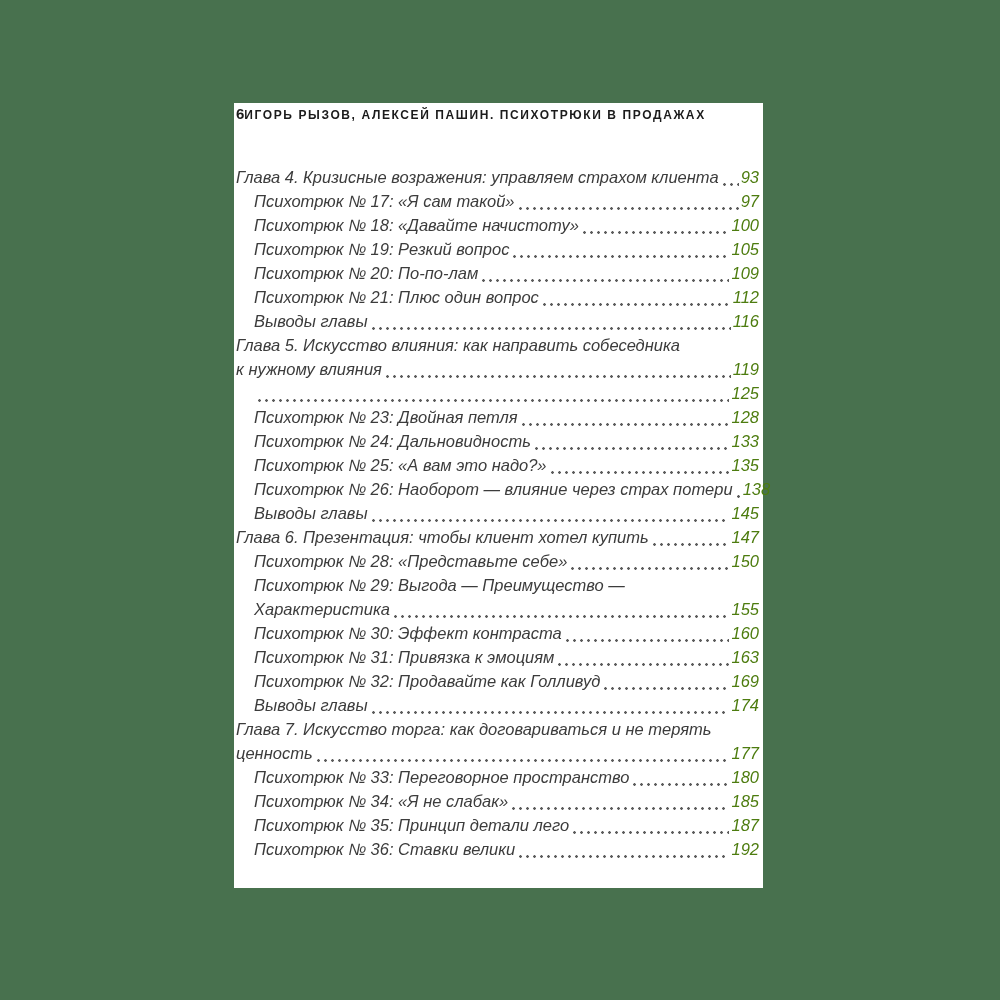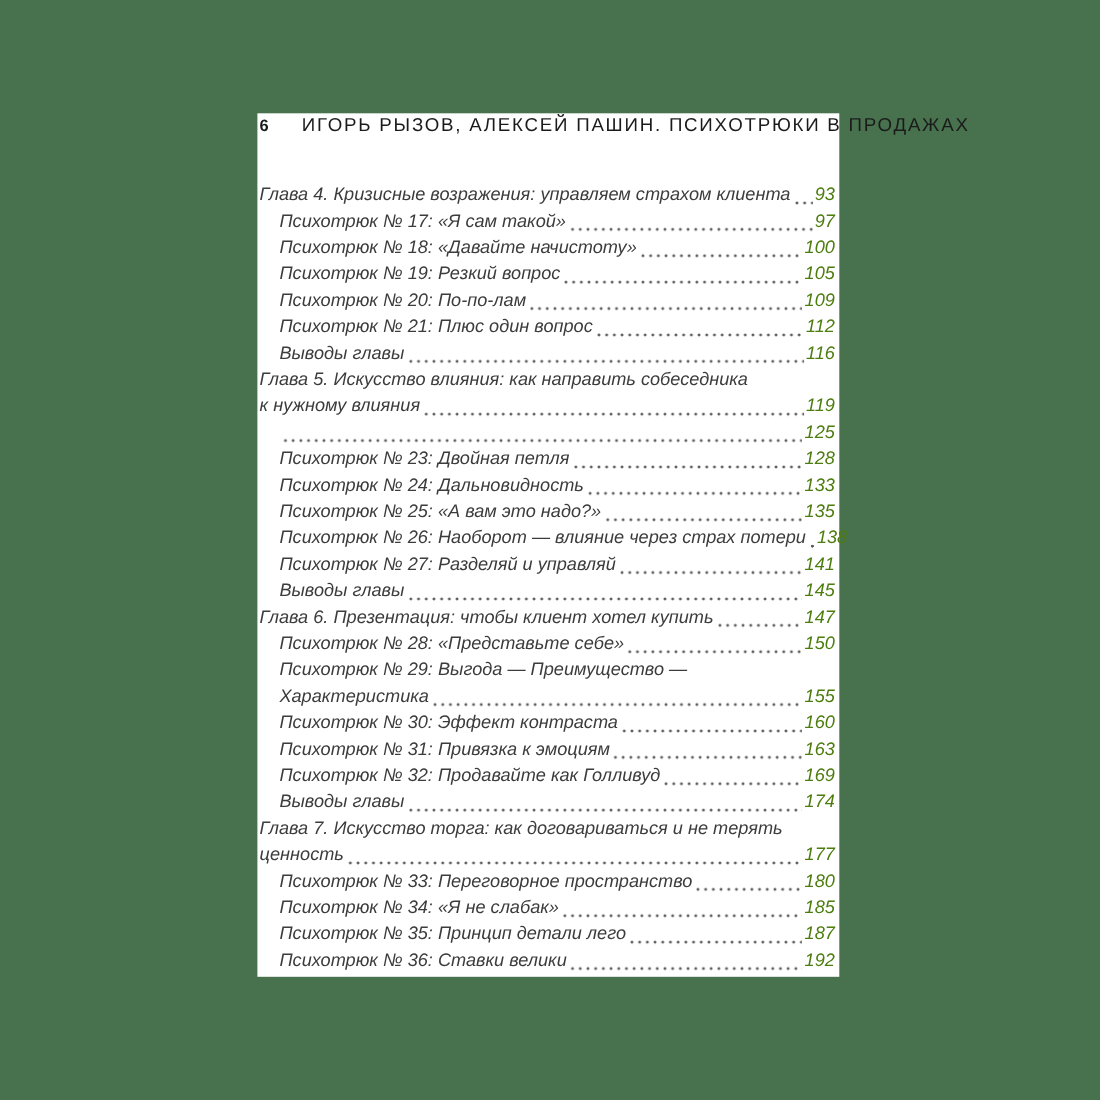--- a/index.html
+++ b/index.html
@@ -26,23 +26,22 @@
     align-items: baseline;
     line-height: 16px;
     color: #1b1b1b;
     white-space: nowrap;
   }
   .pagenum {
     font-weight: bold;
     font-size: 15px;
   }
   .running {
-    margin-left: 30px;
-    font-weight: normal;
-    font-size: 17px;
+    font-weight: bold;
+    font-size: 12px;
     letter-spacing: 1.6px;
   }
   .toc {
     margin-top: 42px;
     color: #3c3c3c;
     font-size: 16.5px;
   }
   .row {
     display: flex;
     line-height: 24px;
@@ -133,25 +132,20 @@
           <span class="t">Психотрюк № 25: «А вам это надо?»</span>
           <span class="dots"></span>
           <span class="pg">135</span>
         </div>
         <div class="row ind">
           <span class="t">Психотрюк № 26: Наоборот — влияние через страх потери</span>
           <span class="dots"></span>
           <span class="pg">138</span>
         </div>
         <div class="row ind">
-          <span class="t">Психотрюк № 27: Разделяй и управляй</span>
-          <span class="dots"></span>
-          <span class="pg">141</span>
-        </div>
-        <div class="row ind">
           <span class="t">Выводы главы</span>
           <span class="dots"></span>
           <span class="pg">145</span>
         </div>
         <div class="row">
           <span class="t">Глава 6. Презентация: чтобы клиент хотел купить</span>
           <span class="dots"></span>
           <span class="pg">147</span>
         </div>
         <div class="row ind">

